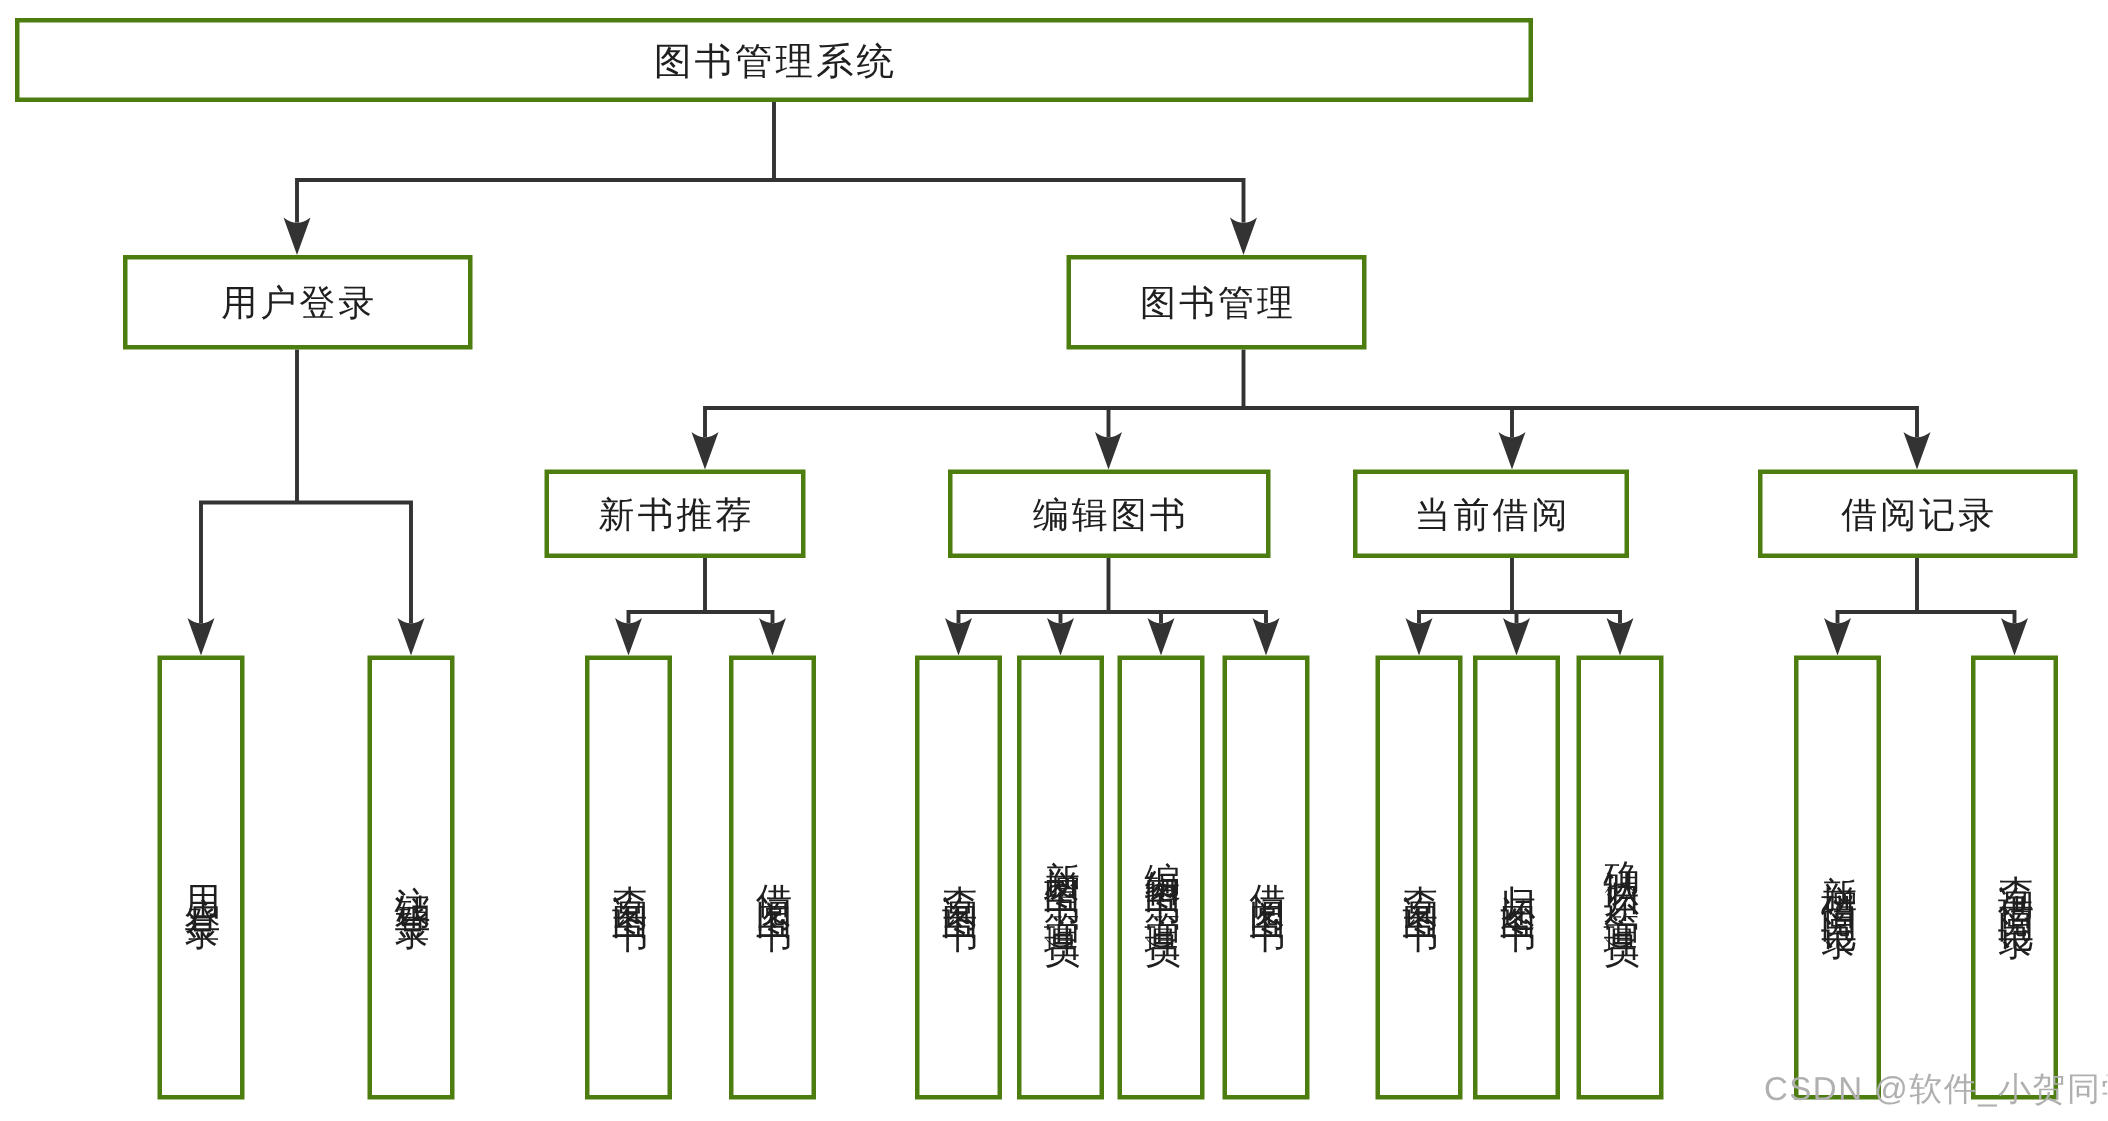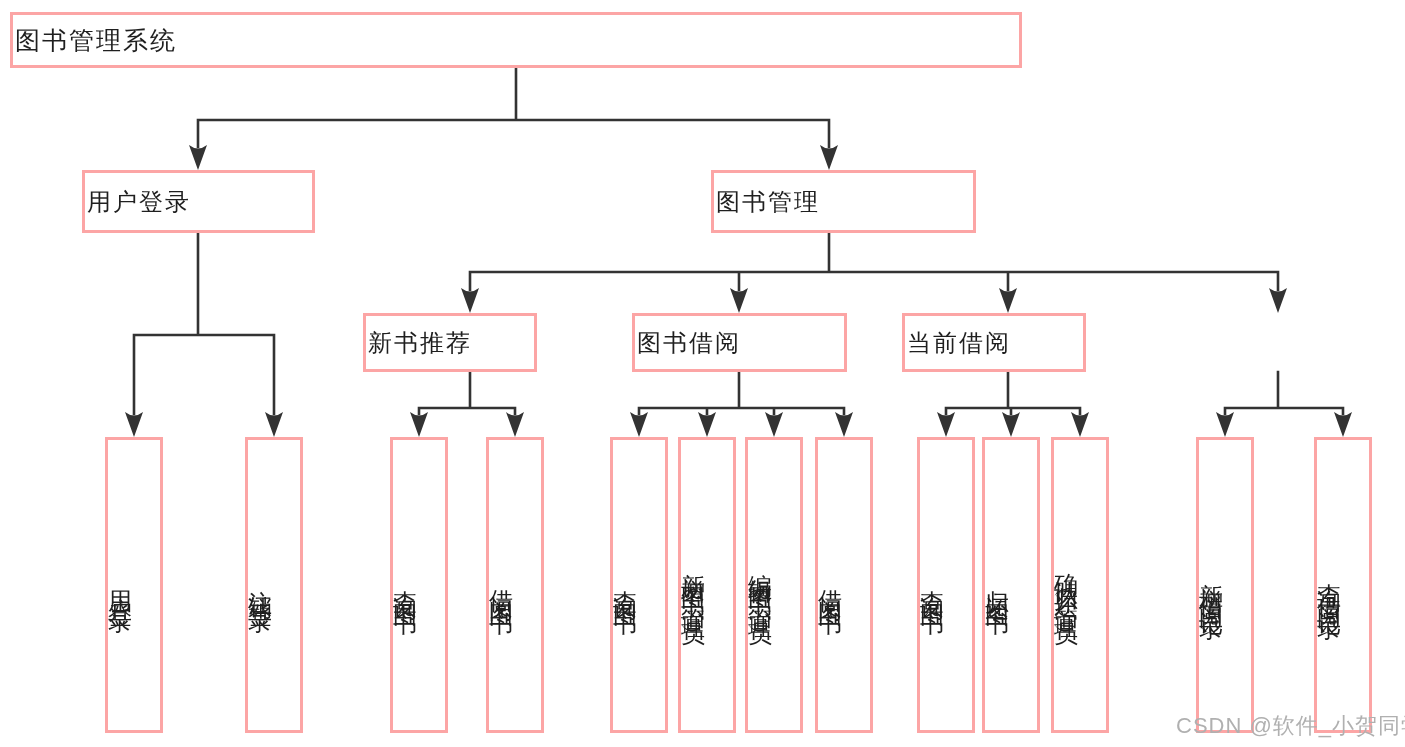--- a/index.html
+++ b/index.html
@@ -14,23 +14,24 @@
   .connector-layer {
     position: absolute;
     left: 0; top: 0;
     width: 1405px; height: 747px;
     pointer-events: none;
   }
   .node {
     position: absolute;
     box-sizing: border-box;
     background: #ffffff;
-    border: 3px solid #fca5a5;
+    border: 3px solid #4d7c0f;
     display: flex;
     align-items: center;
+    justify-content: center;
     color: #1f1f1f;
   }
   .htext {
     font-size: 24px;
     letter-spacing: 2px;
     padding-left: 2px;
     white-space: nowrap;
   }
   .root-label { font-size: 25px; }
   .vtext {
@@ -87,32 +88,35 @@
       </g>
   </svg>
 
   <div class="node" style="left:10px;top:12px;width:1012px;height:56px">
     <span class="htext root-label">图书管理系统</span>
   </div>
 
   <div class="node" style="left:82px;top:170px;width:233px;height:63px">
     <span class="htext">用户登录</span>
   </div>
-  <div class="node" style="left:711px;top:170px;width:265px;height:63px">
+  <div class="node" style="left:711px;top:170px;width:200px;height:63px">
     <span class="htext">图书管理</span>
   </div>
 
   <div class="node" style="left:363px;top:313px;width:174px;height:59px">
     <span class="htext">新书推荐</span>
   </div>
   <div class="node" style="left:632px;top:313px;width:215px;height:59px">
-    <span class="htext">图书借阅</span>
+    <span class="htext">编辑图书</span>
   </div>
   <div class="node" style="left:902px;top:313px;width:184px;height:59px">
     <span class="htext">当前借阅</span>
+  </div>
+  <div class="node" style="left:1172px;top:313px;width:213px;height:59px">
+    <span class="htext">借阅记录</span>
   </div>
 
   <div class="node" style="left:105px;top:437px;width:58px;height:296px">
     <span class="vtext">用户登录</span>
   </div>
   <div class="node" style="left:245px;top:437px;width:58px;height:296px">
     <span class="vtext">注销登录</span>
   </div>
 
   <div class="node" style="left:390px;top:437px;width:58px;height:296px">

